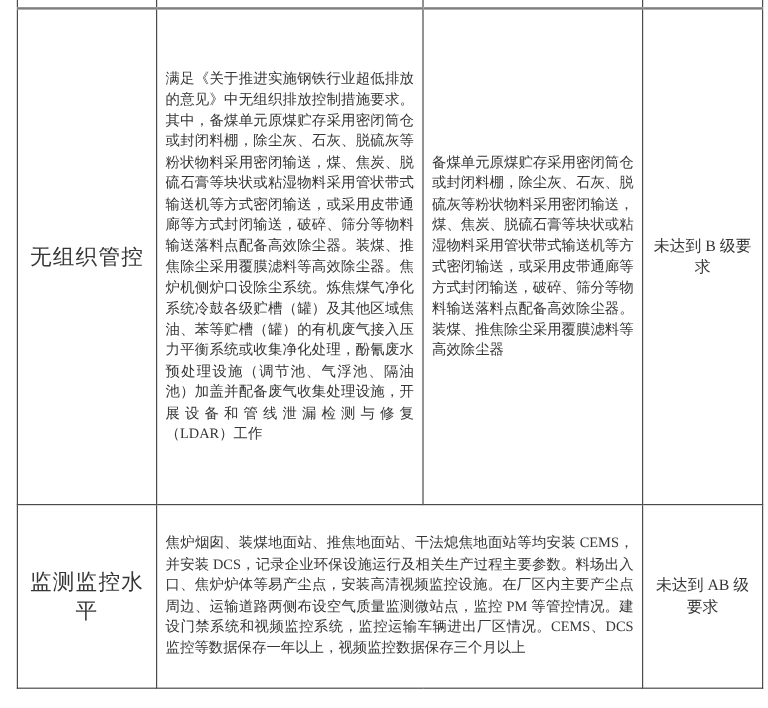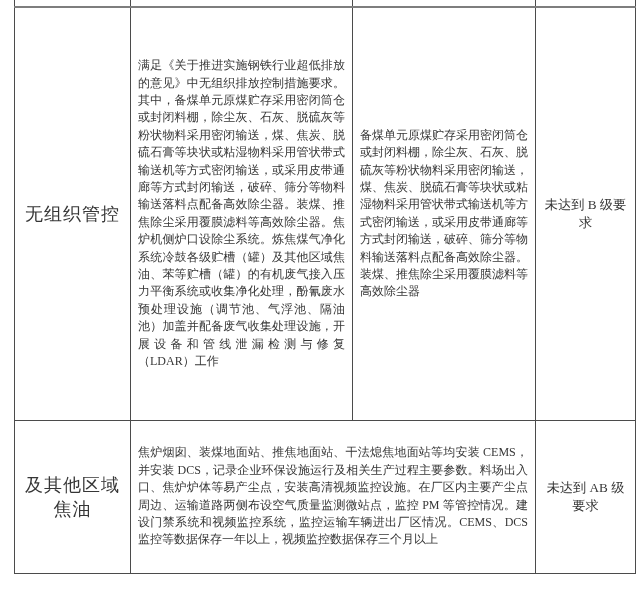--- a/index.html
+++ b/index.html
@@ -71,18 +71,18 @@
       <td></td>
       <td></td>
     </tr>
     <tr class="row-main-1">
       <td class="cat-cell">无组织管控</td>
       <td class="text-cell">满足《关于推进实施钢铁行业超低排放的意见》中无组织排放控制措施要求。其中，备煤单元原煤贮存采用密闭筒仓或封闭料棚，除尘灰、石灰、脱硫灰等粉状物料采用密闭输送，煤、焦炭、脱硫石膏等块状或粘湿物料采用管状带式输送机等方式密闭输送，或采用皮带通廊等方式封闭输送，破碎、筛分等物料输送落料点配备高效除尘器。装煤、推焦除尘采用覆膜滤料等高效除尘器。焦炉机侧炉口设除尘系统。炼焦煤气净化系统冷鼓各级贮槽（罐）及其他区域焦油、苯等贮槽（罐）的有机废气接入压力平衡系统或收集净化处理，酚氰废水预处理设施（调节池、气浮池、隔油池）加盖并配备废气收集处理设施，开展设备和管线泄漏检测与修复（LDAR）工作</td>
       <td class="text-cell">备煤单元原煤贮存采用密闭筒仓或封闭料棚，除尘灰、石灰、脱硫灰等粉状物料采用密闭输送，煤、焦炭、脱硫石膏等块状或粘湿物料采用管状带式输送机等方式密闭输送，或采用皮带通廊等方式封闭输送，破碎、筛分等物料输送落料点配备高效除尘器。装煤、推焦除尘采用覆膜滤料等高效除尘器</td>
       <td class="status-cell">未达到 B 级要求</td>
     </tr>
     <tr class="row-main-2">
-      <td class="cat-cell">及其他区域焦油</td>
+      <td class="cat-cell">监测监控水平</td>
       <td class="text-cell" colspan="2">焦炉烟囱、装煤地面站、推焦地面站、干法熄焦地面站等均安装 CEMS，并安装 DCS，记录企业环保设施运行及相关生产过程主要参数。料场出入口、焦炉炉体等易产尘点，安装高清视频监控设施。在厂区内主要产尘点周边、运输道路两侧布设空气质量监测微站点，监控 PM 等管控情况。建设门禁系统和视频监控系统，监控运输车辆进出厂区情况。CEMS、DCS 监控等数据保存一年以上，视频监控数据保存三个月以上</td>
       <td class="status-cell">未达到 AB 级要求</td>
     </tr>
   </tbody>
 </table>
 
 </body></html>

